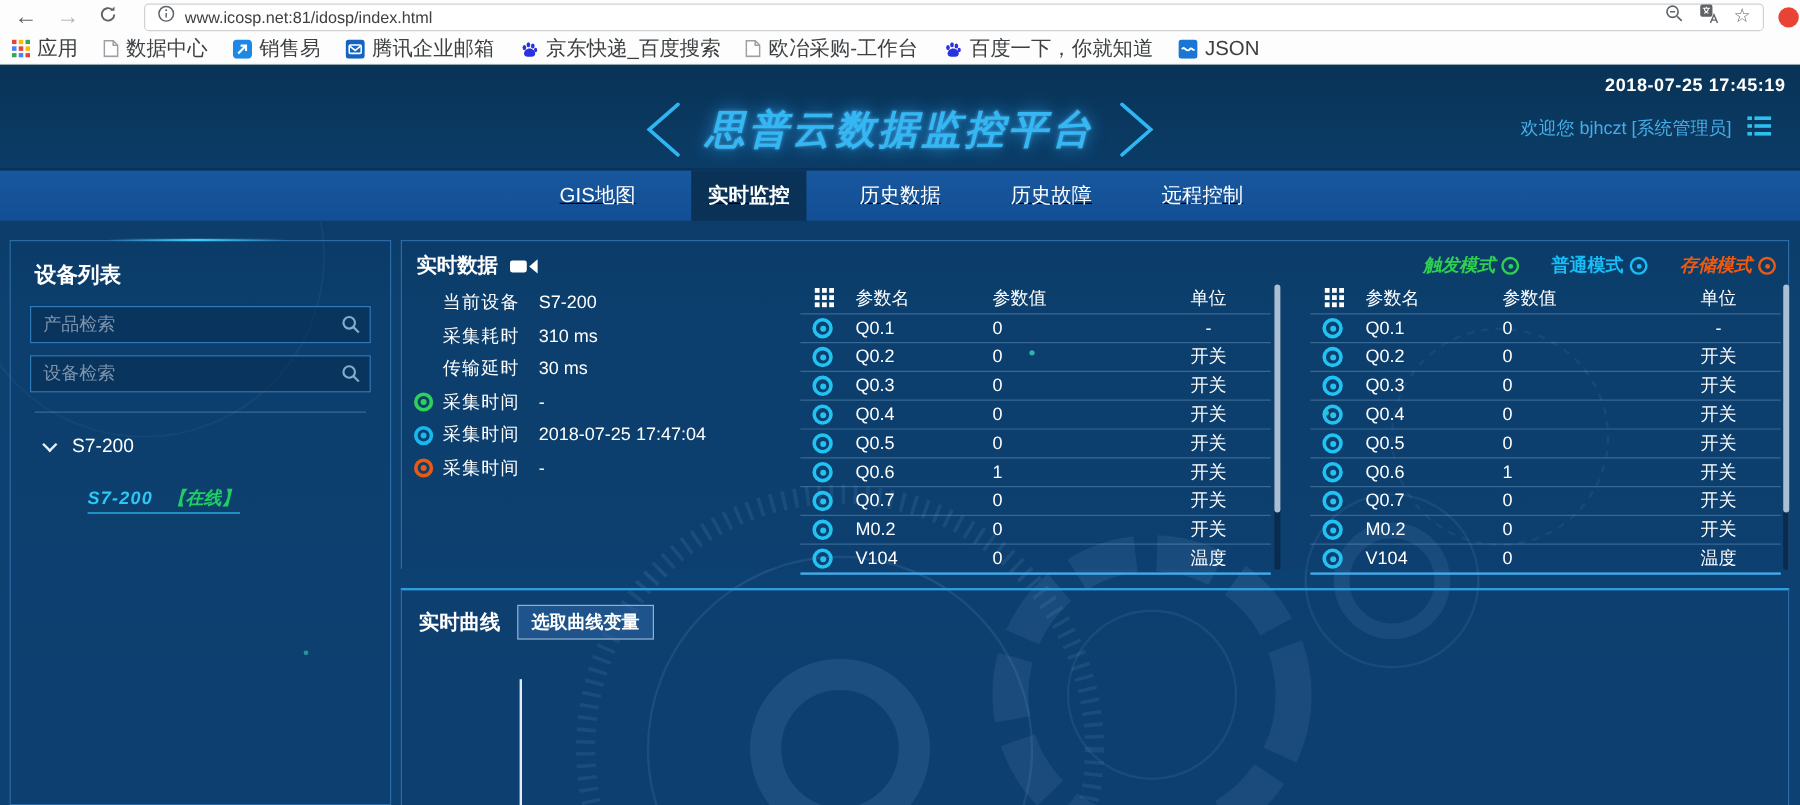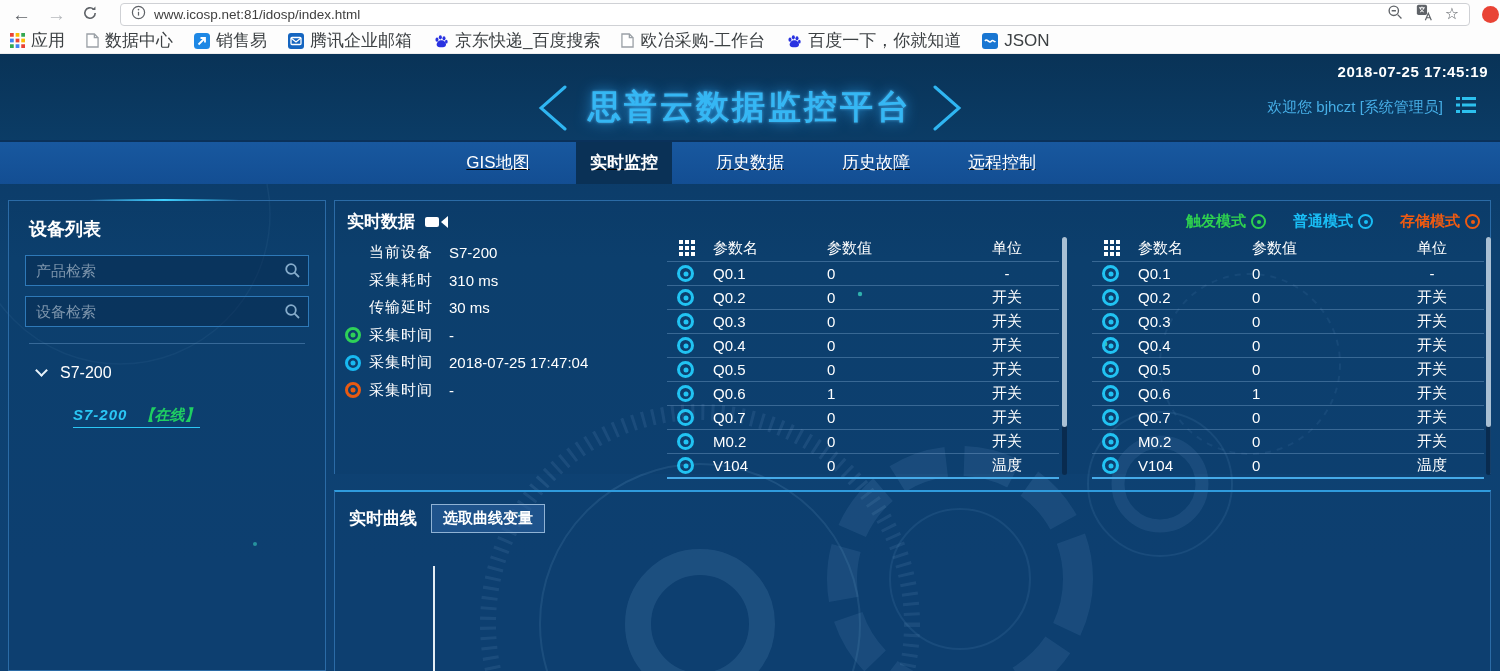--- a/index.html
+++ b/index.html
@@ -25,21 +25,21 @@
   .page { position:relative; width:100%; height:511px;
     background:linear-gradient(180deg,#0a3560 0%,#0d4170 40%,#0e4173 100%); }
 
   
   .page-header { position:relative; height:86px;
     background:linear-gradient(180deg,#093357 0%,#0b3c66 100%); }
   .datetime { position:absolute; top:9px; right:12px; color:#fff; font-size:15px; font-weight:bold; letter-spacing:.5px; }
   .header-right { position:absolute; top:42px; right:24px; display:flex; align-items:center; gap:13px; }
   .welcome { color:#46aee6; font-size:15px; }
   .title-row { position:absolute; left:0; right:0; top:31px; height:46px;
-    display:flex; align-items:flex-start; justify-content:center; }
+    display:flex; align-items:flex-end; justify-content:center;font-style:italic; }
   .page-title { color:#35b7f4; font-size:33px; font-weight:bold; letter-spacing:3px; margin:0 16px;
     text-shadow:0 0 14px rgba(42,166,245,.85), 0 0 3px rgba(120,210,255,.6); }
   .deco-line { display:block; }
   .deco-line.right { transform:scaleX(-1); }
 
   
   .nav { height:44px; background:linear-gradient(180deg,#18589f,#134e93); border-top:2px solid #0a315a;
     display:flex; justify-content:center;text-decoration:underline; }
   .nav-tab { width:96px; margin:0 15px; text-align:center; line-height:42px; color:#fff;
     font-size:17px; cursor:pointer; white-space:nowrap; }
@@ -354,29 +354,29 @@
         <span class="status">【在线】</span>
       </span>
     </aside>
 
     <section class="panel realtime-panel">
       <div class="rt-title">
         <span>实时数据</span>
         <span class="camera-icon"></span>
       </div>
       <div class="modes" id="modes">
-          <div class="mode" style="color: rgb(46, 209, 79);">
+          <div class="mode" style="color: rgb(46, 209, 79); font-style: italic;">
             <span>触发模式</span>
             <span class="target-icon t-sm"></span>
           </div>
           <div class="mode" style="color: rgb(25, 189, 245); text-align: right;">
             <span>普通模式</span>
             <span class="target-icon t-sm"></span>
           </div>
-          <div class="mode" style="color: rgb(239, 90, 17);">
+          <div class="mode" style="color: rgb(239, 90, 17); font-style: italic;">
             <span>存储模式</span>
             <span class="target-icon t-sm"></span>
           </div>
         </div>
       <div class="info-list" id="info-list">
           <div class="info-row">
             <span class="info-dot-slot"></span>
             <span class="info-label">当前设备</span>
             <span class="info-value">S7-200</span>
           </div>

